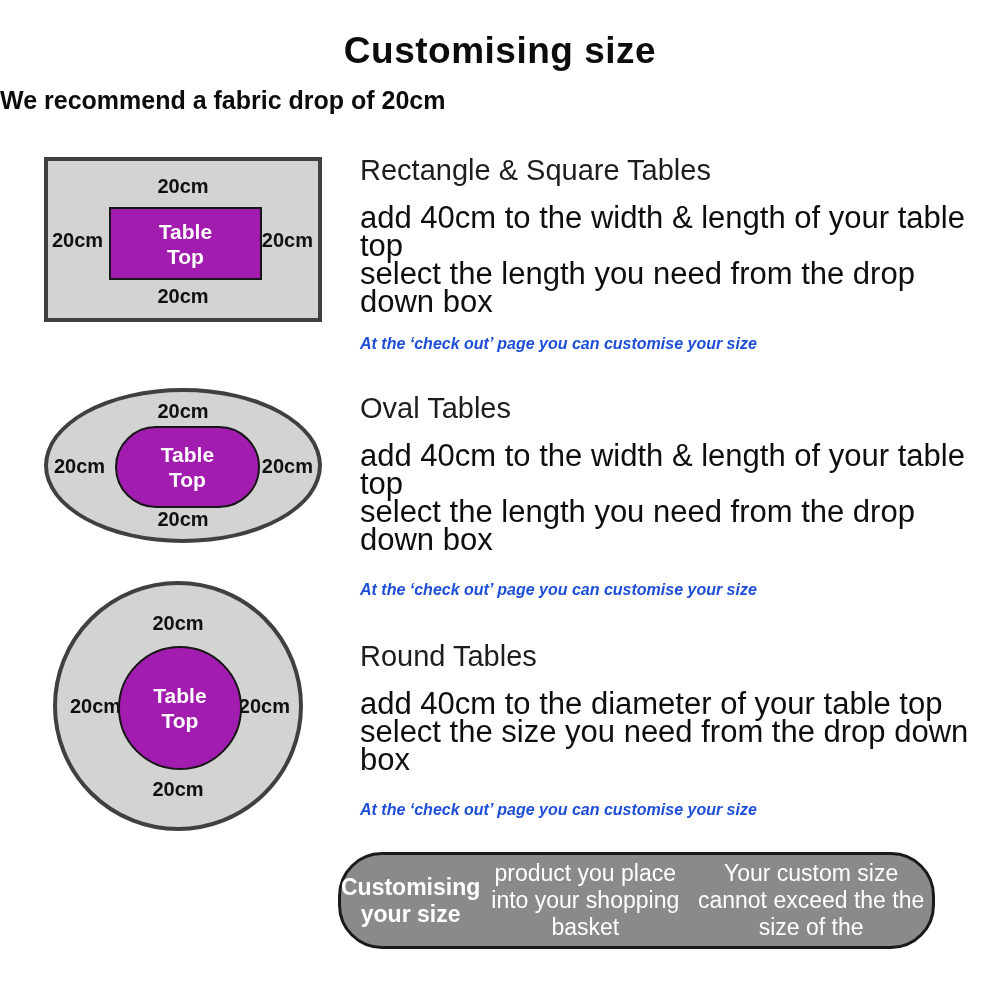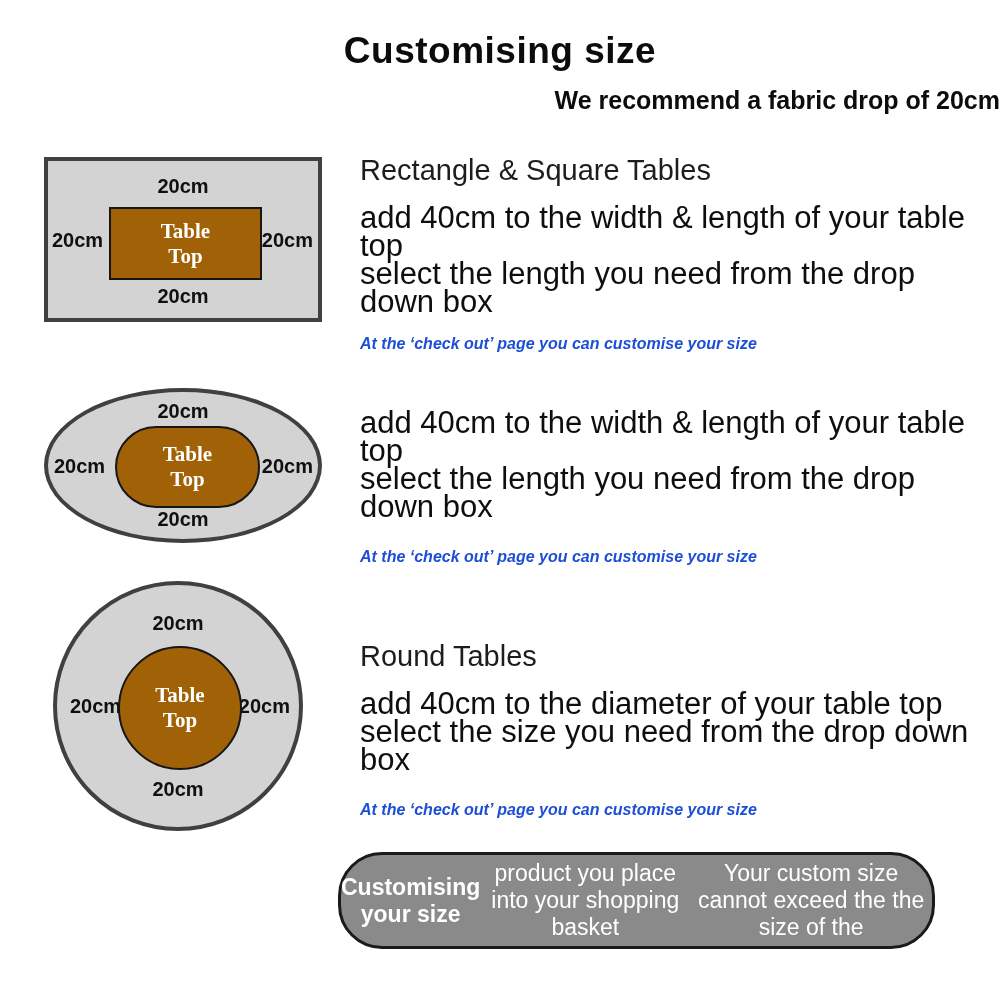--- a/index.html
+++ b/index.html
@@ -1,27 +1,27 @@
 <!DOCTYPE html>
 <html><head>
 <meta charset="utf-8">
 <style>
   * { margin:0; padding:0; box-sizing:border-box; }
   html,body { width:1000px; height:1000px; background:#ffffff;
     font-family:"Liberation Sans", sans-serif; position:relative; overflow:hidden; }
 
   .page-title { position:absolute; top:30px; left:0; width:1000px; text-align:center;
     font-size:37px; font-weight:bold; color:#0c0c0c; letter-spacing:0.5px; }
-  .page-subtitle { position:absolute; top:86px; left:0; width:1000px; text-align:right;
+  .page-subtitle { position:absolute; top:86px; left:0; width:1000px; text-align:left;
     font-size:25px; font-weight:bold; color:#0c0c0c; }
 
   
   .diagram { position:absolute; background:#d3d3d3; border:4px solid #404040; }
-  .diagram .tabletop { position:absolute; background:#a16207; border:2px solid #161616;
-    display:flex; align-items:center; justify-content:center;font-family:Liberation Serif, serif; }
+  .diagram .tabletop { position:absolute; background:#a21caf; border:2px solid #161616;
+    display:flex; align-items:center; justify-content:center; }
   .tabletop-label { color:#ffffff; font-size:21px; font-weight:bold; text-align:center;
     white-space:pre-line; line-height:25px; }
   .drop-label { position:absolute; font-size:20px; font-weight:bold; color:#101010; white-space:nowrap; }
   .drop-top    { left:50%; transform:translateX(-50%); }
   .drop-bottom { left:50%; transform:translateX(-50%); }
   .drop-left   { top:50%; transform:translateY(-50%); }
   .drop-right  { top:50%; transform:translateY(-50%); }
 
   #diagram-rect { left:44px; top:157px; width:278px; height:165px; }
   #diagram-rect .tabletop { left:61px; top:46px; width:153px; height:73px; }
@@ -106,20 +106,21 @@
 <div class="section" id="section-rect">
   <div class="section-heading">Rectangle &amp; Square Tables</div>
   <div class="section-body">
     <div>add 40cm to the width &amp; length of your table top</div>
     <div>select the length you need from the drop down box</div>
   </div>
   <div class="section-note">At the ‘check out’ page you can customise your size</div>
 </div>
 
 <div class="section" id="section-oval">
+  <div class="section-heading">Oval Tables</div>
   <div class="section-body">
     <div>add 40cm to the width &amp; length of your table top</div>
     <div>select the length you need from the drop down box</div>
   </div>
   <div class="section-note">At the ‘check out’ page you can customise your size</div>
 </div>
 
 <div class="section" id="section-round">
   <div class="section-heading">Round Tables</div>
   <div class="section-body">

